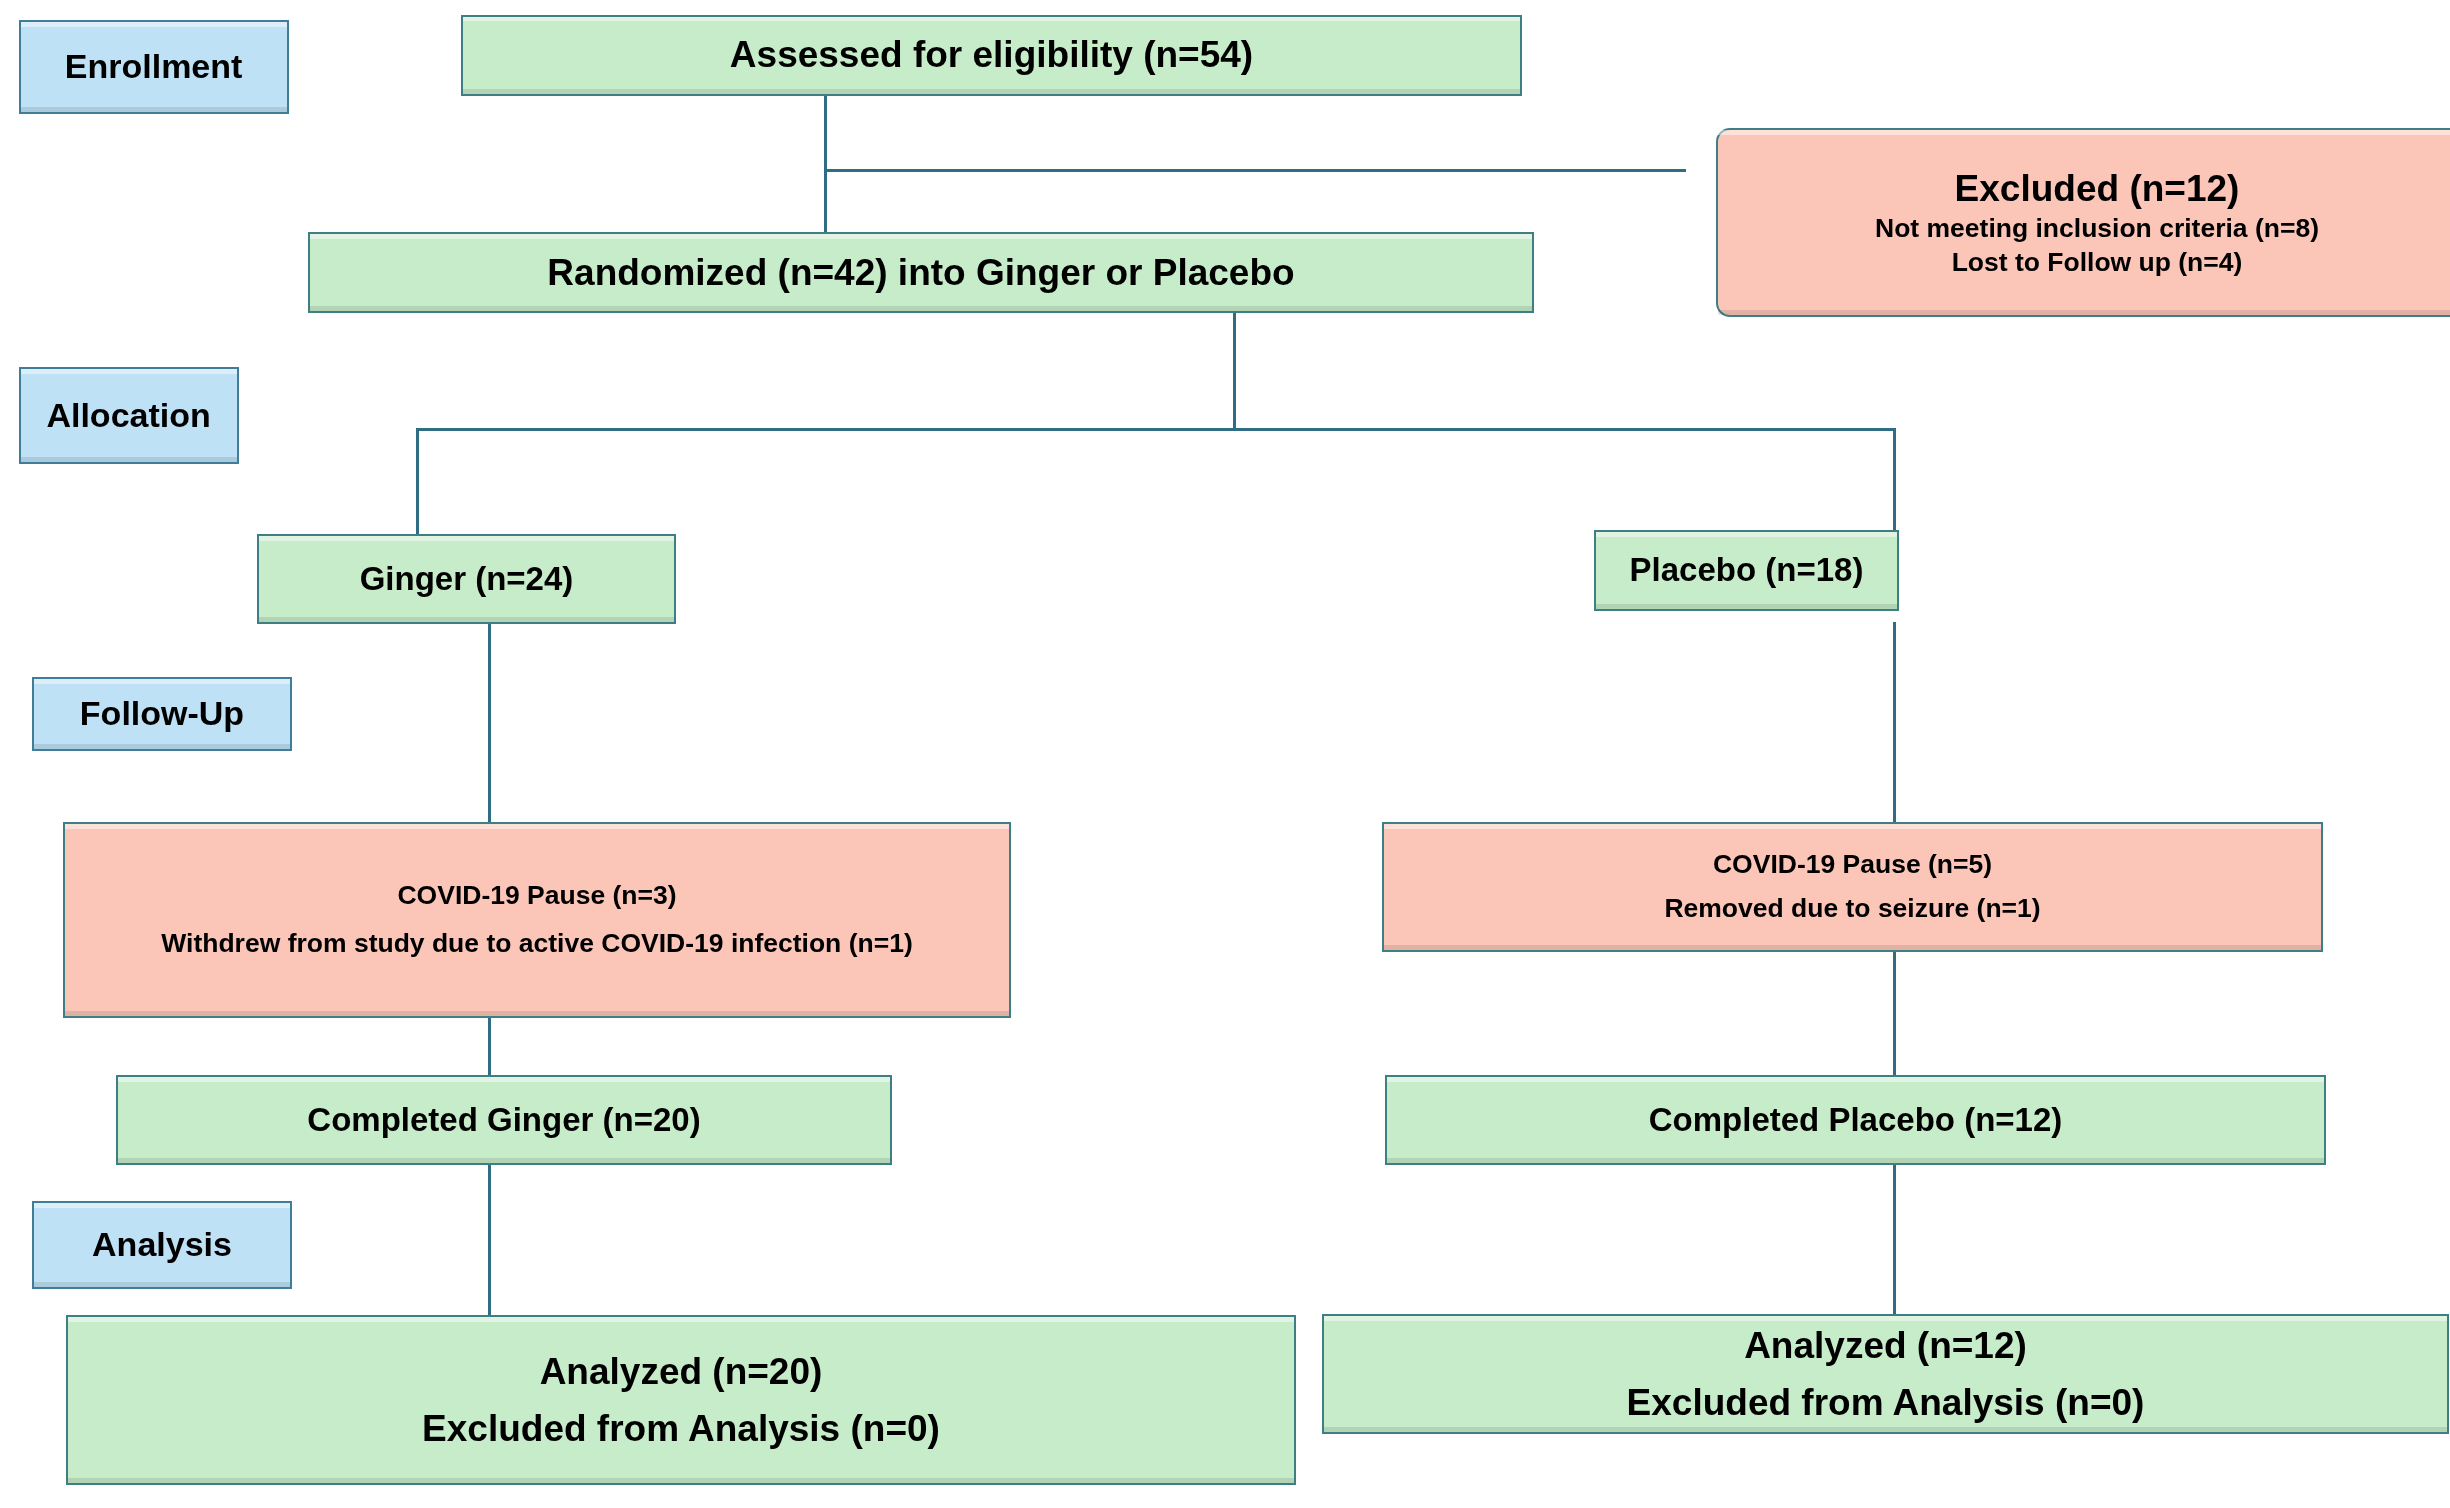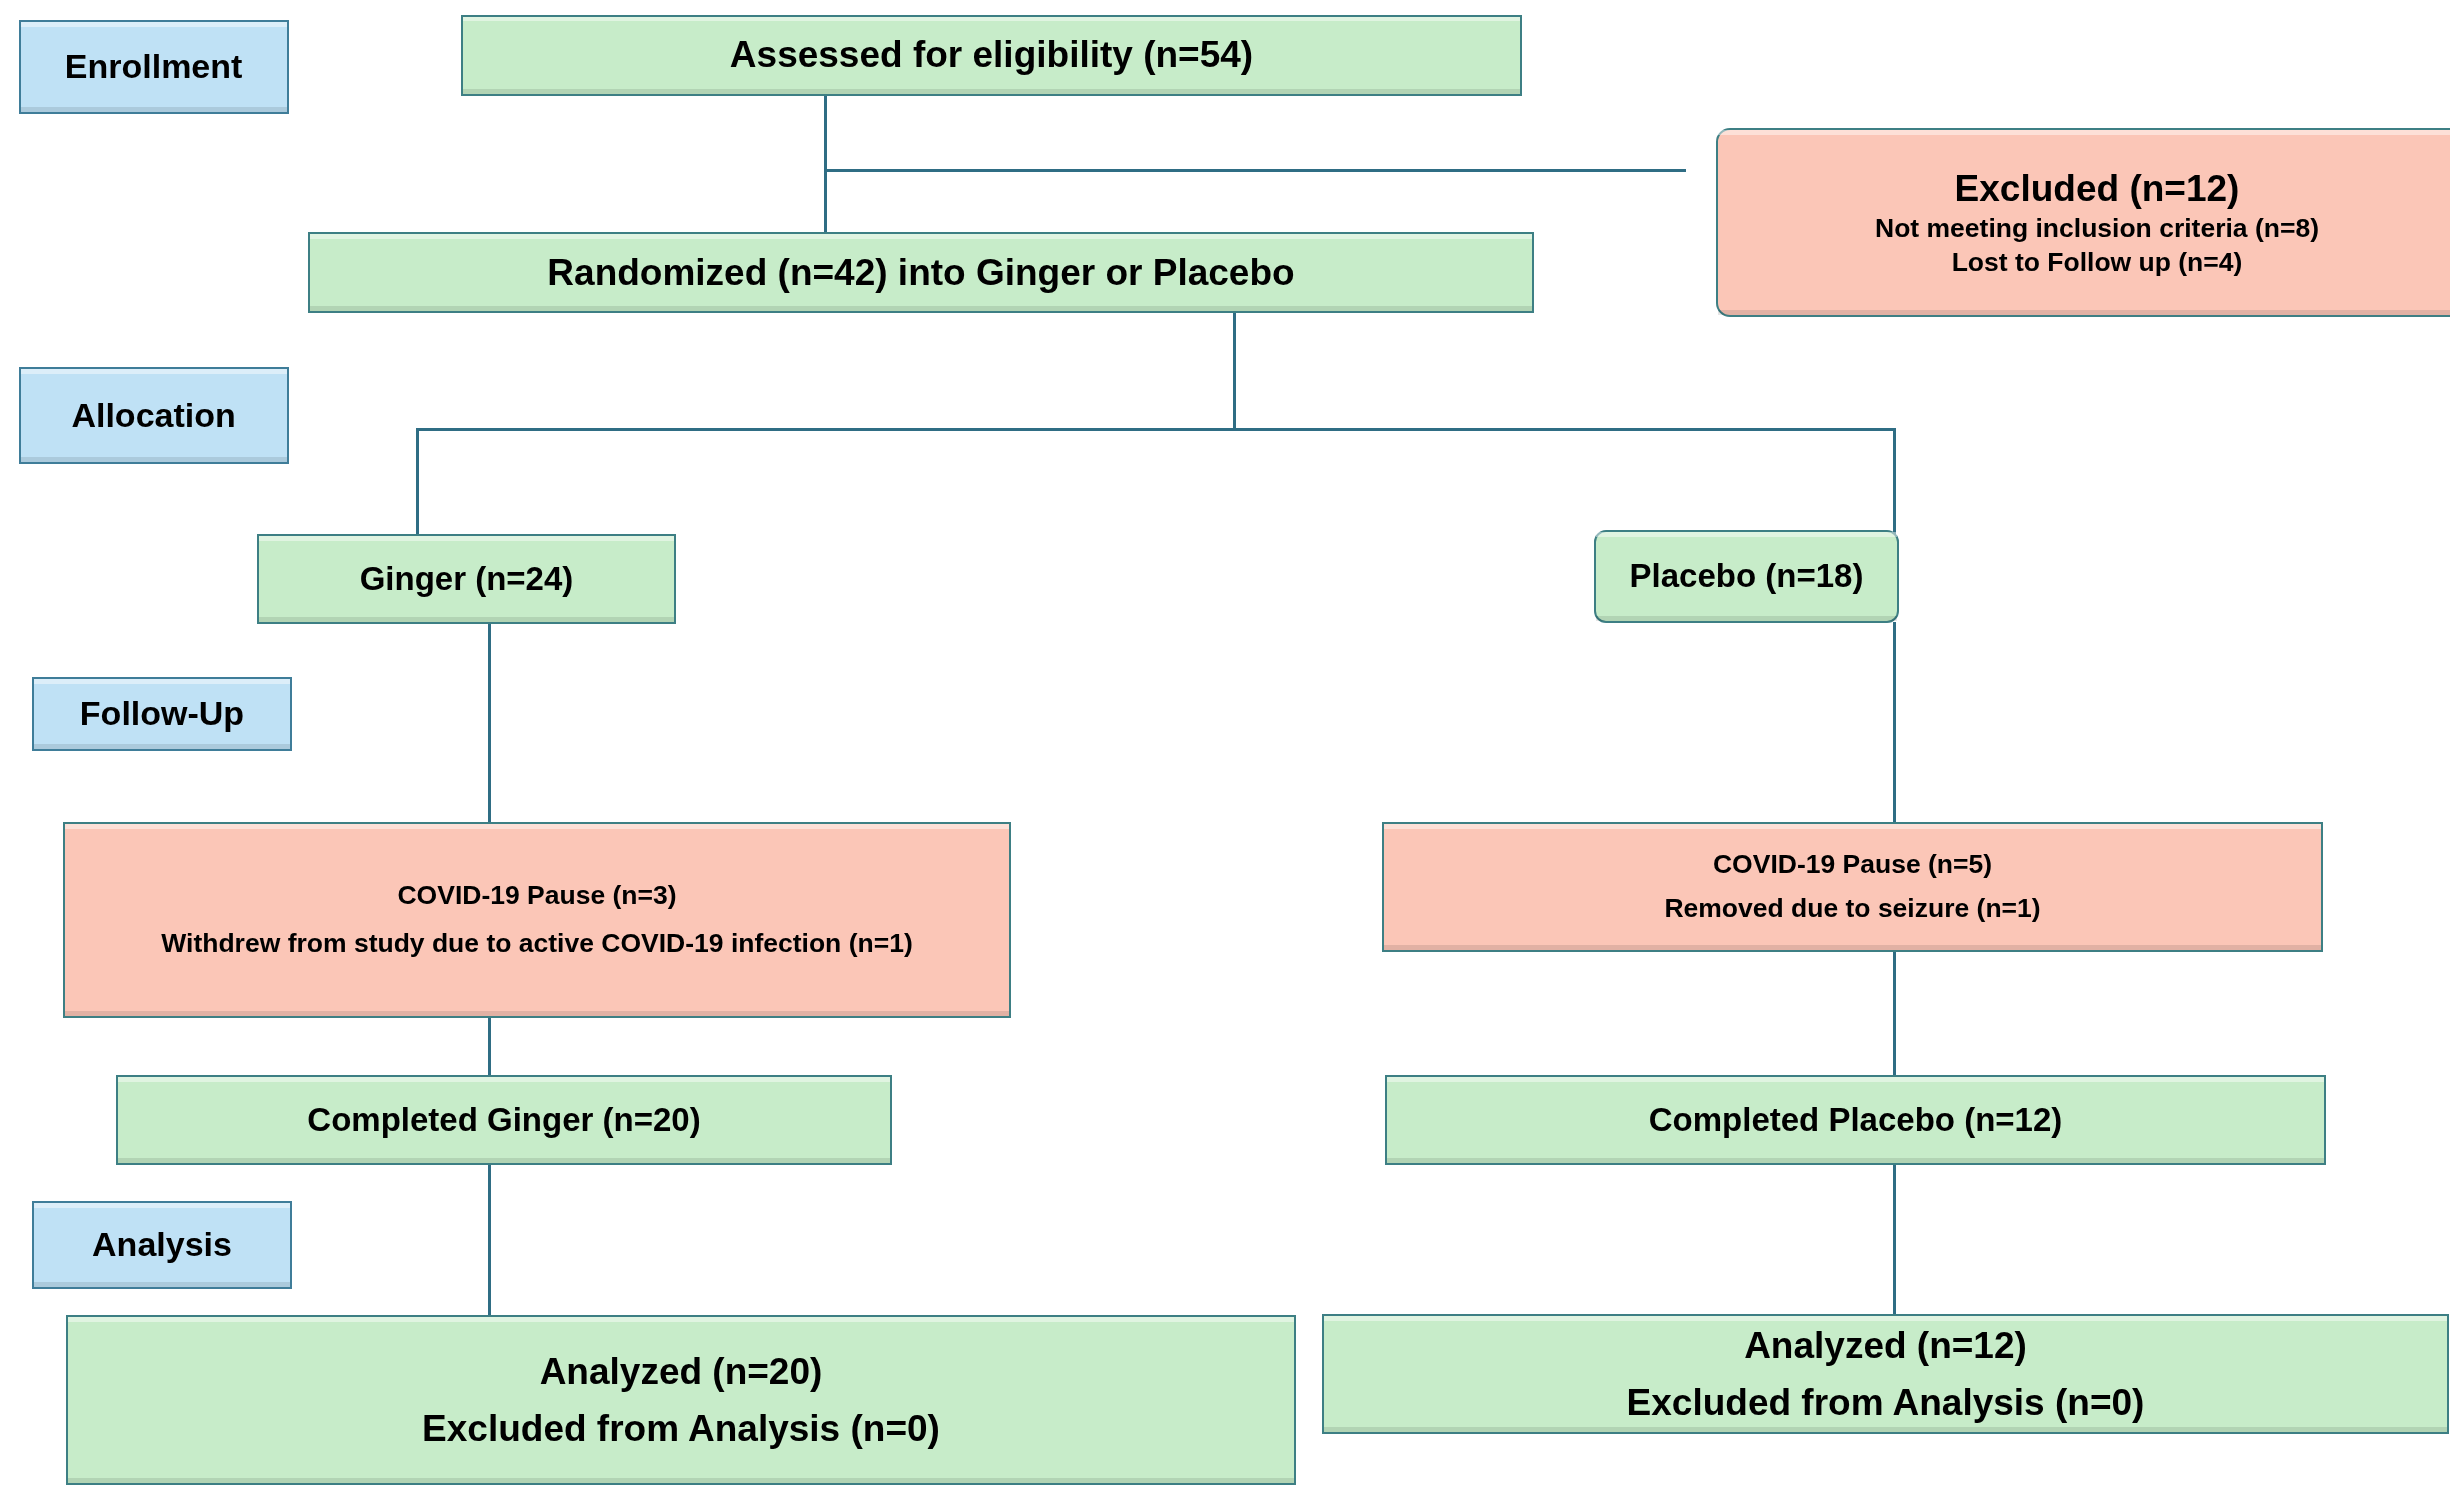--- a/index.html
+++ b/index.html
@@ -52,21 +52,21 @@
   <div class="ln v" style="left:488px;top:1165px;height:151px;"></div>
 
   <div class="ln v" style="left:1893px;top:622px;height:203px;"></div>
   <div class="ln v" style="left:1893px;top:948px;height:130px;"></div>
   <div class="ln v" style="left:1893px;top:1165px;height:151px;"></div>
 
   <div class="box blue t-stage" style="left:18.6px;top:20px;width:270px;height:94px;">
     <span>Enrollment</span>
   </div>
 
-  <div class="box blue t-stage" style="left:18.6px;top:367px;width:270px;height:97px;">
+  <div class="box blue t-stage" style="left:18.6px;top:367px;width:220px;height:97px;">
     <span>Allocation</span>
   </div>
 
   <div class="box blue t-stage" style="left:32px;top:677px;width:260px;height:74px;">
     <span>Follow-Up</span>
   </div>
 
   <div class="box blue t-stage" style="left:32px;top:1201px;width:260px;height:88px;">
     <span>Analysis</span>
   </div>
@@ -82,21 +82,21 @@
   </div>
 
   <div class="box green t-xl" style="left:308px;top:232px;width:1226px;height:81px;">
     <span>Randomized (n=42) into Ginger or Placebo</span>
   </div>
 
   <div class="box green t-lg" style="left:257px;top:534px;width:419px;height:90px;">
     <span>Ginger (n=24)</span>
   </div>
 
-  <div class="box green t-lg" style="left:1594px;top:530px;width:305px;height:93px;border-radius:12px;">
+  <div class="box green t-lg" style="left:1594px;top:530px;width:305px;height:81px;">
     <span>Placebo (n=18)</span>
   </div>
 
   <div class="box pink" style="left:63px;top:822px;width:948px;height:196px;padding:6.6px 14.6px;">
     <span class="t-sm">COVID-19 Pause (n=3)</span>
     <span class="t-sm line2" style="margin-top:14.6px;text-align:right;">Withdrew from study due to active COVID-19 infection (n=1)</span>
   </div>
 
   <div class="box pink" style="left:1382px;top:822px;width:941px;height:130px;padding:5.3px 13.3px;">
     <span class="t-sm">COVID-19 Pause (n=5)</span>

